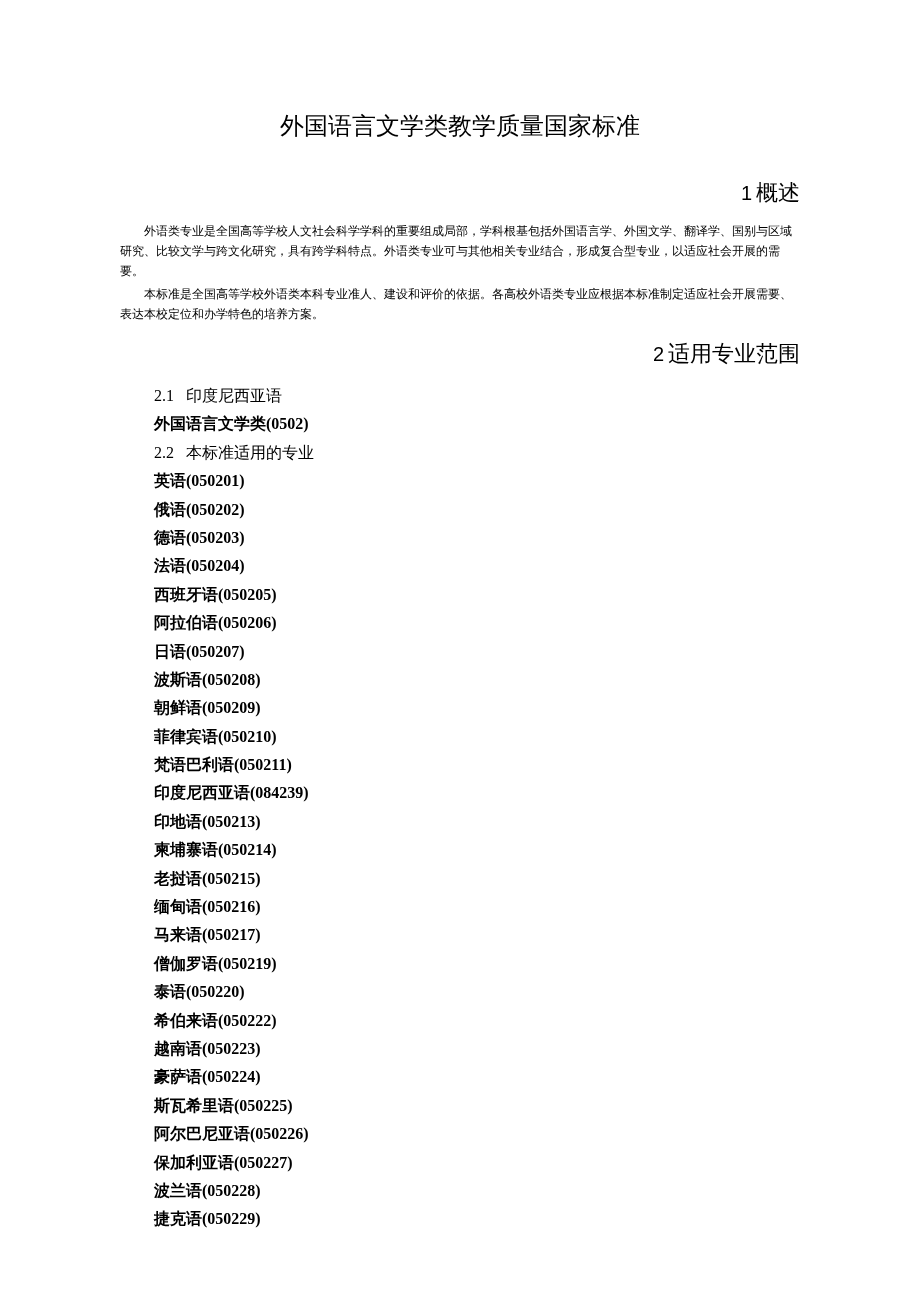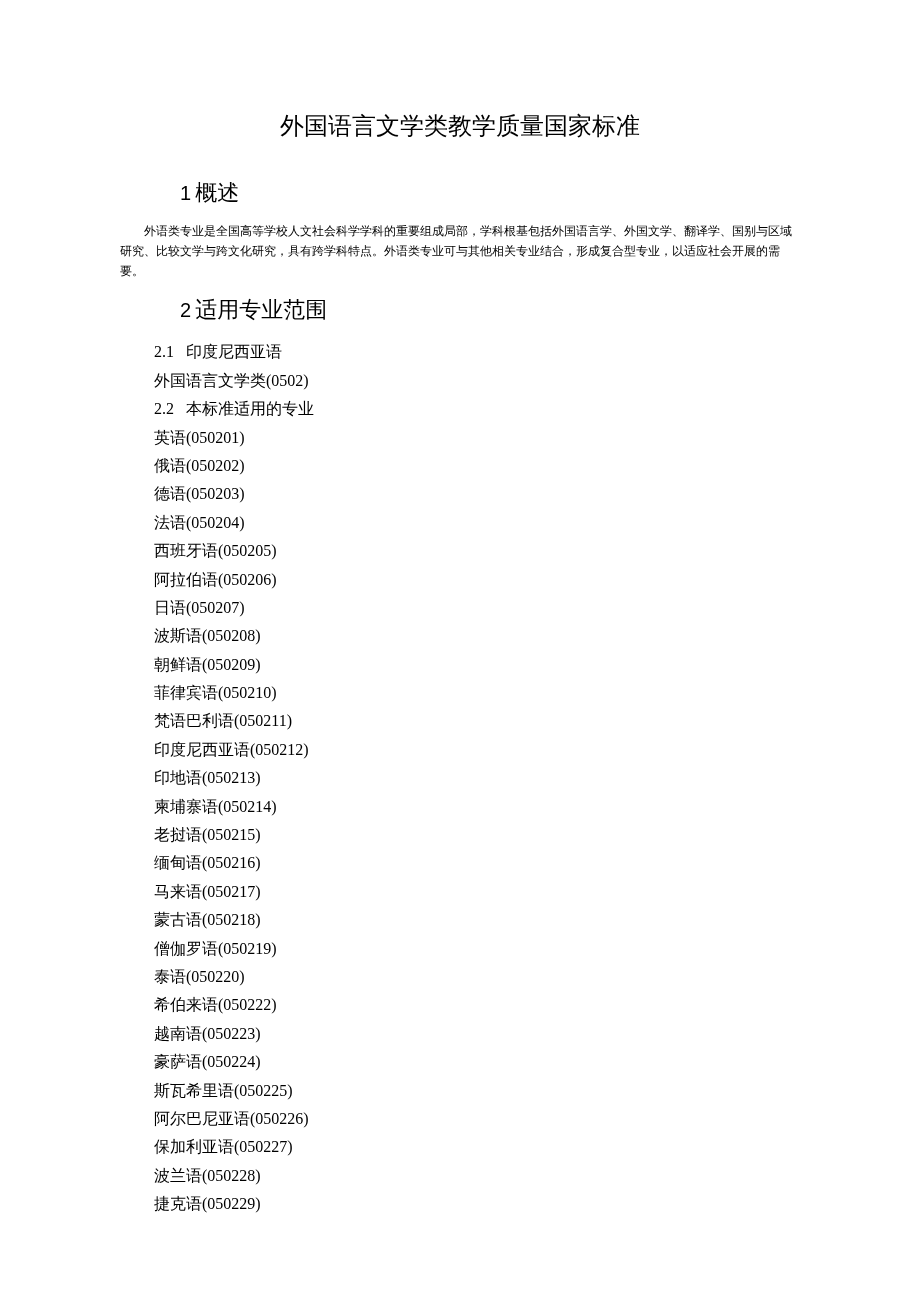--- a/index.html
+++ b/index.html
@@ -18,20 +18,21 @@
     font-size: 24px;
     font-weight: normal;
     margin-bottom: 36px;
     font-family: Liberation Sans, sans-serif;
   }
   .section-heading {
     font-size: 22px;
     margin: 0 0 14px 60px;
     font-family: "SimHei", "黑体", sans-serif;
     font-weight: normal;
+    text-align: right;
   }
   .section-heading .num {
     font-family: Arial, sans-serif;
     font-size: 20px;
     margin-right: 4px;
   }
   .para {
     font-size: 12px;
     line-height: 1.65;
     text-indent: 2em;
@@ -39,37 +40,39 @@
   }
   .sub-item {
     font-size: 16px;
     line-height: 1.65;
     margin: 0 0 2px 34px;
   }
   .list-item {
     font-size: 16px;
     line-height: 1.65;
     margin: 0 0 2px 34px;
+    font-weight: bold;
   }
   .spacer {
     height: 10px;
   }
 </style>
 </head>
 <body>
 
 <div class="page">
 
   <div class="title">外国语言文学类教学质量国家标准</div>
 
   <div class="section-heading">
     <span class="num">1</span><span>概述</span>
   </div>
 
   <p class="para">外语类专业是全国高等学校人文社会科学学科的重要组成局部，学科根基包括外国语言学、外国文学、翻译学、国别与区域研究、比较文学与跨文化研究，具有跨学科特点。外语类专业可与其他相关专业结合，形成复合型专业，以适应社会开展的需要。</p>
+  <p class="para">本标准是全国高等学校外语类本科专业准人、建设和评价的依据。各高校外语类专业应根据本标准制定适应社会开展需要、表达本校定位和办学特色的培养方案。</p>
 
   <div class="spacer"></div>
 
   <div class="section-heading">
     <span class="num">2</span><span>适用专业范围</span>
   </div>
 
   <div class="sub-item">
     <span>2.1</span>&nbsp;&nbsp;&nbsp;<span>印度尼西亚语</span>
   </div>
@@ -84,27 +87,26 @@
       <div class="list-item">俄语(050202)</div>
       <div class="list-item">德语(050203)</div>
       <div class="list-item">法语(050204)</div>
       <div class="list-item">西班牙语(050205)</div>
       <div class="list-item">阿拉伯语(050206)</div>
       <div class="list-item">日语(050207)</div>
       <div class="list-item">波斯语(050208)</div>
       <div class="list-item">朝鲜语(050209)</div>
       <div class="list-item">菲律宾语(050210)</div>
       <div class="list-item">梵语巴利语(050211)</div>
-      <div class="list-item">印度尼西亚语(050212)</div>
+      <div class="list-item">印度尼西亚语(084239)</div>
       <div class="list-item">印地语(050213)</div>
       <div class="list-item">柬埔寨语(050214)</div>
       <div class="list-item">老挝语(050215)</div>
       <div class="list-item">缅甸语(050216)</div>
       <div class="list-item">马来语(050217)</div>
-      <div class="list-item">蒙古语(050218)</div>
       <div class="list-item">僧伽罗语(050219)</div>
       <div class="list-item">泰语(050220)</div>
       <div class="list-item">希伯来语(050222)</div>
       <div class="list-item">越南语(050223)</div>
       <div class="list-item">豪萨语(050224)</div>
       <div class="list-item">斯瓦希里语(050225)</div>
       <div class="list-item">阿尔巴尼亚语(050226)</div>
       <div class="list-item">保加利亚语(050227)</div>
       <div class="list-item">波兰语(050228)</div>
       <div class="list-item">捷克语(050229)</div>

